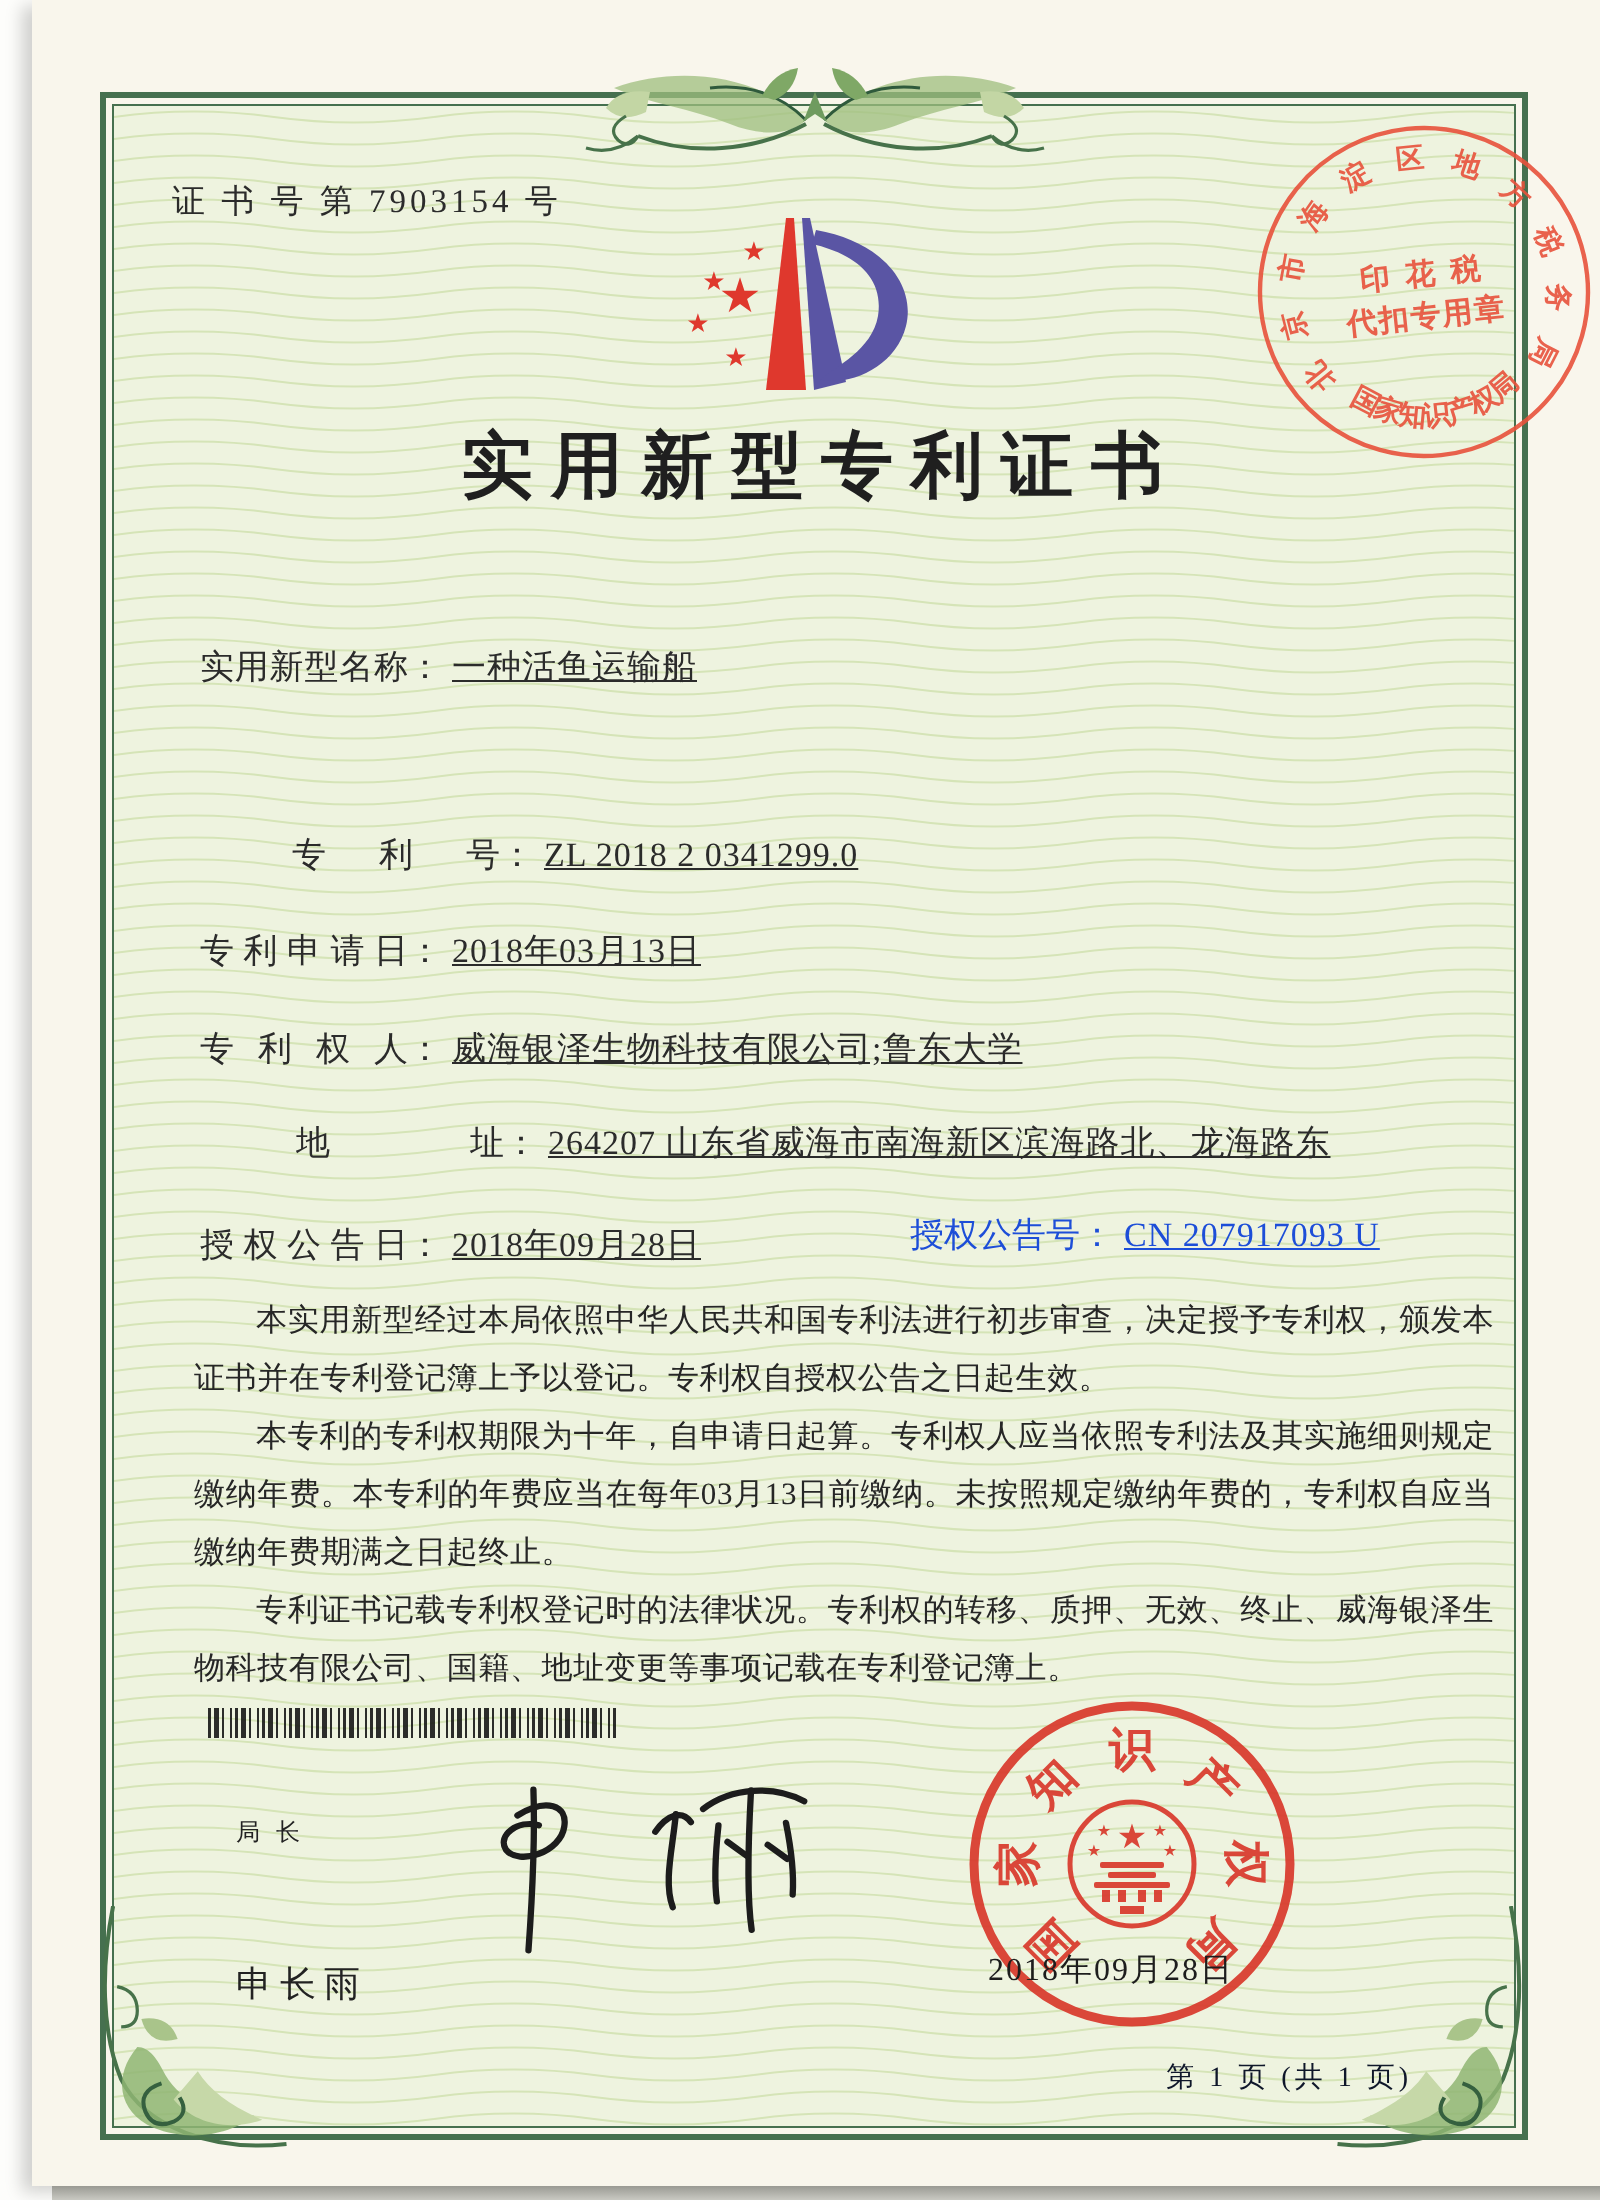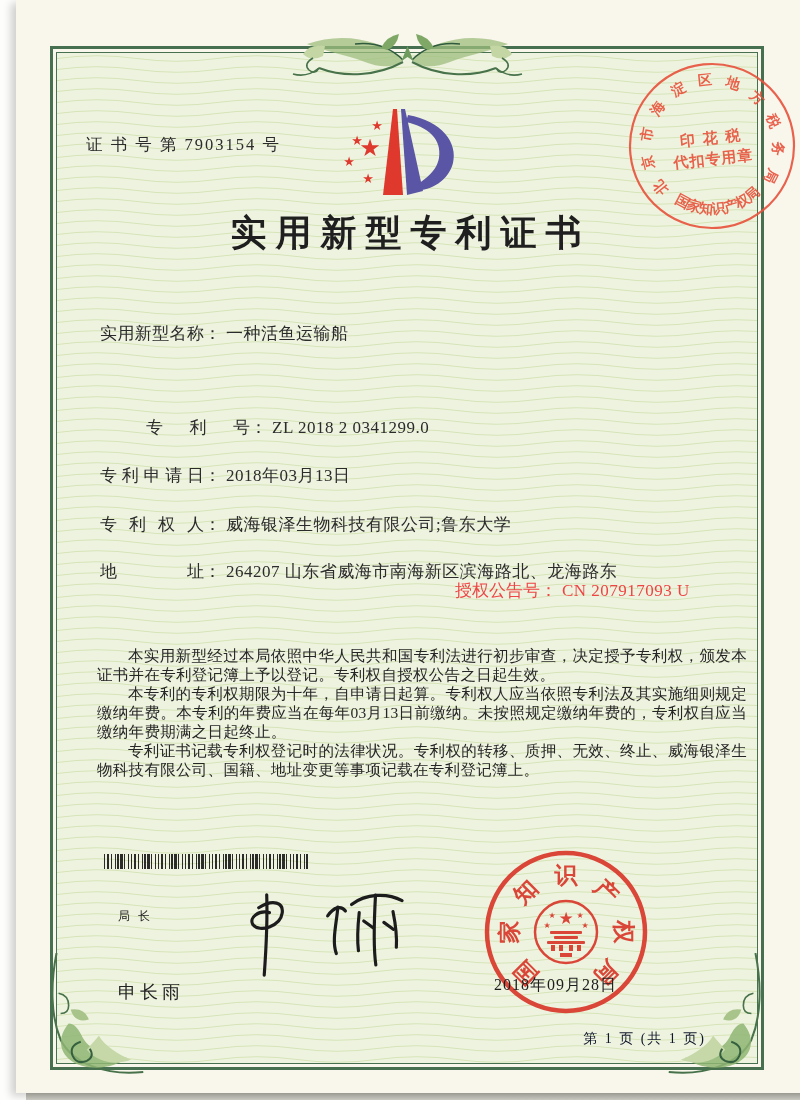--- a/index.html
+++ b/index.html
@@ -3,29 +3,29 @@
 <meta charset="utf-8">
 <style>
   html,body{margin:0;padding:0;}
   body{width:800px;height:1100px;background:#ffffff;font-family:"Liberation Serif","DejaVu Serif",serif;}
   .page{position:relative;width:800px;height:1100px;overflow:hidden;background:#fdfdfb;}
   .paper{position:absolute;left:16px;top:0;width:784px;height:1093px;background:#f9f6ec;box-shadow:-5px 3px 8px rgba(0,0,0,.18);}
   .scan-bottom{position:absolute;left:26px;top:1093px;width:774px;height:7px;background:linear-gradient(#9a9a93,#c9c9c2);}
   .panel{position:absolute;left:56px;top:52px;width:700px;height:1010px;background:#eef3df;border:1px solid #46704f;outline:3px solid #46704f;outline-offset:3px;}
   .panel svg.waves{position:absolute;left:0;top:0;width:100%;height:100%;}
   .abs{position:absolute;}
-  .cert-no{left:86px;top:90px;font-size:16.5px;letter-spacing:2px;color:#2b2b2b;margin-top:44px;}
+  .cert-no{left:86px;top:90px;font-size:16.5px;letter-spacing:2px;color:#2b2b2b;}
   .title{left:56px;top:209px;width:700px;text-align:center;font-size:36px;font-weight:bold;letter-spacing:9px;text-indent:9px;color:#1f1f1f;}
   .field-row{position:absolute;left:100px;font-size:17px;color:#2b2b2b;white-space:nowrap;}
   .flabel{display:inline-block;width:104px;text-align:justify;text-align-last:justify;font-family:Liberation Serif, serif;}
   .fcolon{margin-right:5px;}
-  .fvalue{letter-spacing:.5px;}
-  .grant-right{position:absolute;left:455px;top:579px;font-size:17px;color:#ef4444;white-space:nowrap;}
+  .fvalue{letter-spacing:.5px;text-decoration:underline;}
+  .grant-right{position:absolute;left:455px;top:606px;font-size:17px;color:#1d4ed8;white-space:nowrap;}
   .paras{left:97px;top:646px;width:650px;}
-  .paras p{margin:0;text-indent:2em;font-size:15.5px;line-height:19px;text-align:justify;letter-spacing:.3px;color:#262626;}
+  .paras p{margin:0;text-indent:2em;font-size:15.5px;line-height:29px;text-align:justify;letter-spacing:.3px;color:#262626;}
   .barcode{left:104px;top:854px;width:205px;height:15px;opacity:.88;
     background:repeating-linear-gradient(90deg,#111 0 1.5px,transparent 1.5px 3px,#111 3px 5.5px,transparent 5.5px 7px,#111 7px 8px,transparent 8px 11px,#111 11px 12px,transparent 12px 13.5px);}
   .director-title{left:118px;top:908px;font-size:12px;letter-spacing:8px;color:#222;}
   .director-name{left:118px;top:944px;font-size:18px;letter-spacing:4px;color:#222;margin-top:36px;}
   .sig{left:228px;top:886px;width:190px;height:96px;transform:rotate(-2deg);}
   .seal{left:480px;top:846px;width:172px;height:172px;opacity:.93;}
   .seal-date{left:494px;top:975px;font-size:16px;letter-spacing:1px;color:#1d1d1d;z-index:6;}
   .stamp{left:627px;top:61px;width:170px;height:170px;opacity:.9;transform:rotate(-6deg);z-index:5;}
   .footer{left:40px;top:1030px;width:666px;text-align:right;font-size:14px;letter-spacing:2px;color:#0f172a;}
   .fl-top{left:285px;top:18px;width:245px;height:85px;}
@@ -105,22 +105,25 @@
   </div>
   <div class="field-row" style="top:416px;margin-left:46px;">
     <span class="flabel">专利号</span><span class="fcolon">：</span><span class="fvalue">ZL 2018 2 0341299.0</span>
   </div>
   <div class="field-row" style="top:464px;">
     <span class="flabel">专利申请日</span><span class="fcolon">：</span><span class="fvalue">2018年03月13日</span>
   </div>
   <div class="field-row" style="top:513px;">
     <span class="flabel">专利权人</span><span class="fcolon">：</span><span class="fvalue">威海银泽生物科技有限公司;鲁东大学</span>
   </div>
-  <div class="field-row" style="top:560px;">
+  <div class="field-row" style="top:560px;margin-left:48px;">
     <span class="flabel">地址</span><span class="fcolon">：</span><span class="fvalue">264207 山东省威海市南海新区滨海路北、龙海路东</span>
+  </div>
+  <div class="field-row" style="top:611px;">
+    <span class="flabel">授权公告日</span><span class="fcolon">：</span><span class="fvalue">2018年09月28日</span>
   </div>
   <div class="grant-right">
     <span>授权公告号</span><span class="fcolon">：</span><span class="fvalue">CN 207917093 U</span>
   </div>
 
   <div class="abs paras">
     <p>本实用新型经过本局依照中华人民共和国专利法进行初步审查，决定授予专利权，颁发本证书并在专利登记簿上予以登记。专利权自授权公告之日起生效。</p>
     <p>本专利的专利权期限为十年，自申请日起算。专利权人应当依照专利法及其实施细则规定缴纳年费。本专利的年费应当在每年03月13日前缴纳。未按照规定缴纳年费的，专利权自应当缴纳年费期满之日起终止。</p>
     <p>专利证书记载专利权登记时的法律状况。专利权的转移、质押、无效、终止、威海银泽生物科技有限公司、国籍、地址变更等事项记载在专利登记簿上。</p>
   </div>

